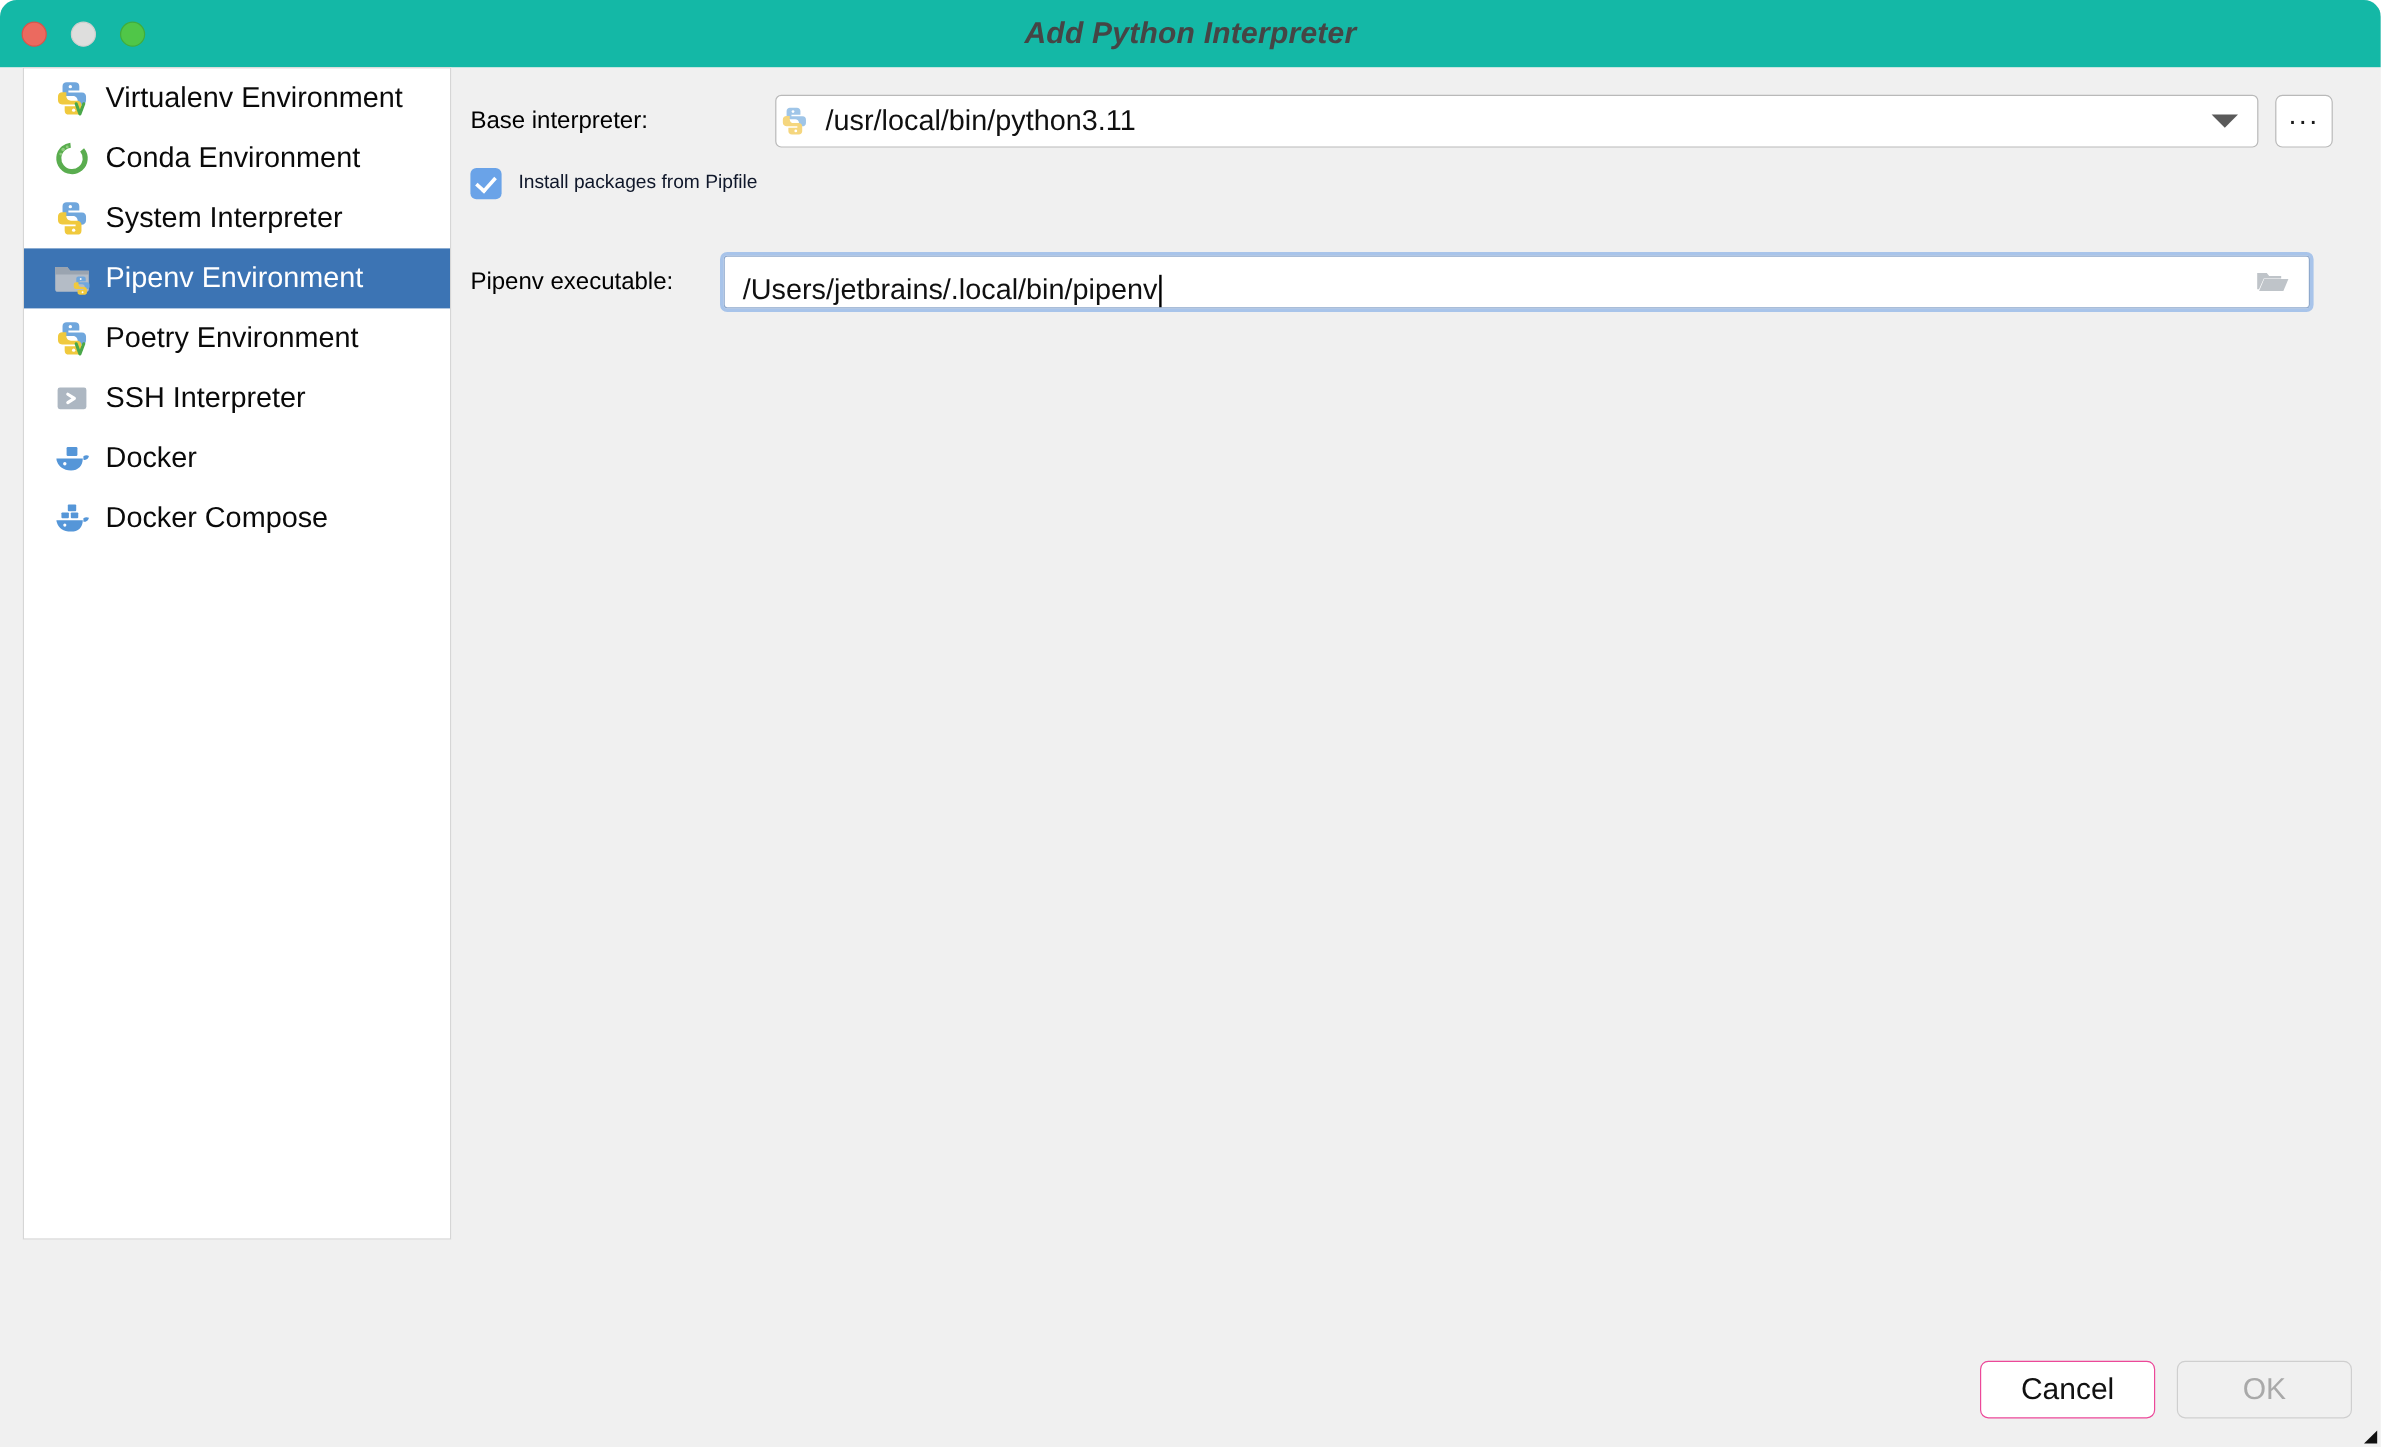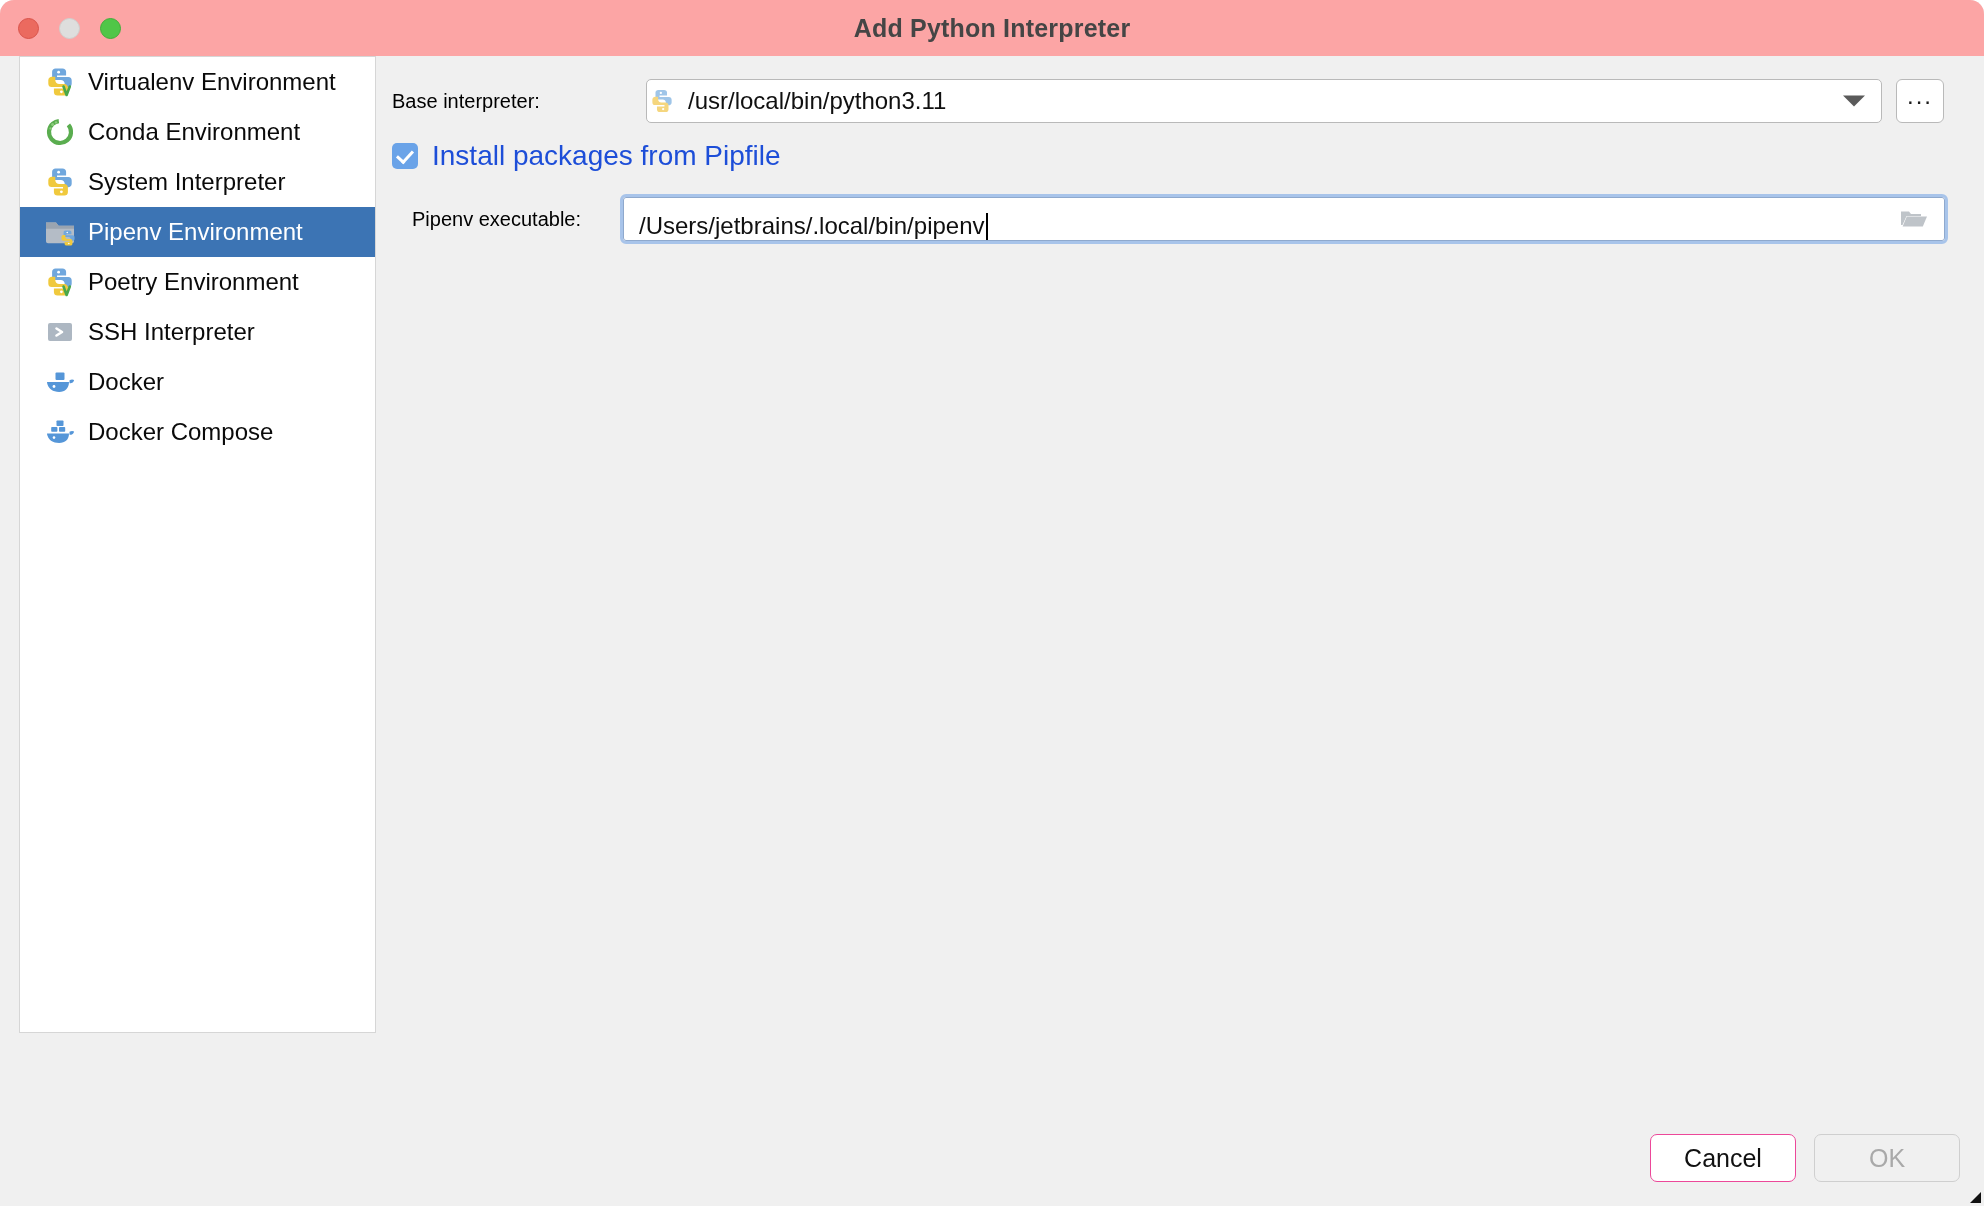--- a/index.html
+++ b/index.html
@@ -26,21 +26,22 @@
     box-sizing: border-box;
     overflow: hidden;
   }
 
   
   .titlebar {
     position: absolute;
     left: 0; top: 0;
     width: 1984px;
     height: 56px;
-    background: #fca5a5;
+    background: #14b8a6;
+    font-style: italic;
   }
   .traffic {
     position: absolute;
     top: 18px;
     display: flex;
     gap: 20px;
     left: 18px;
   }
   .light {
     width: 21px; height: 21px;
@@ -183,28 +184,28 @@
   .checkbox::after {
     content: "";
     position: absolute;
     left: 8px; top: 4px;
     width: 7px; height: 13px;
     border: solid #ffffff;
     border-width: 0 3px 3px 0;
     transform: rotate(42deg);
   }
   .check-label {
-    font-size: 28px;
-    color: #1d4ed8;
+    font-size: 16px;
+    color: #0f172a;
     margin-left: 14px;
     white-space: nowrap;
   }
 
   
-  .row-exec { left: 0; top: 141px; margin-left: 20px; }
+  .row-exec { left: 0; top: 157px; }
   .lbl-exec { width: 211px; }
 
   .text-field {
     width: 1322px;
     height: 44px;
     background: #ffffff;
     border: 1px solid #8fa9cd;
     border-radius: 3px;
     box-sizing: border-box;
     display: flex;

